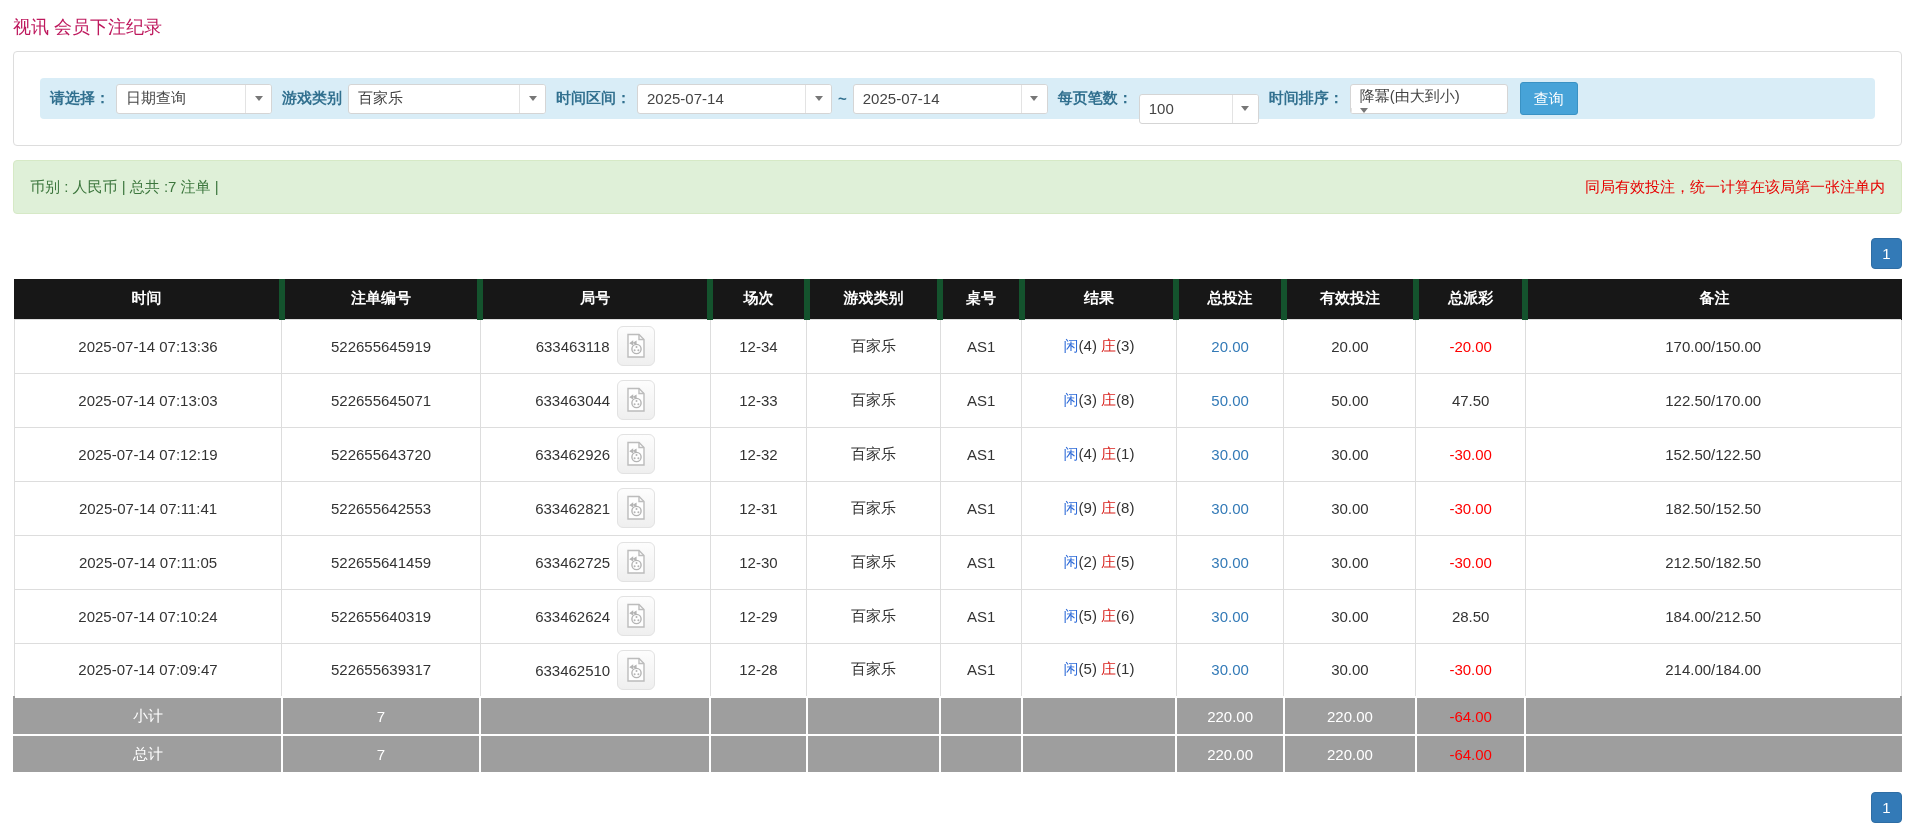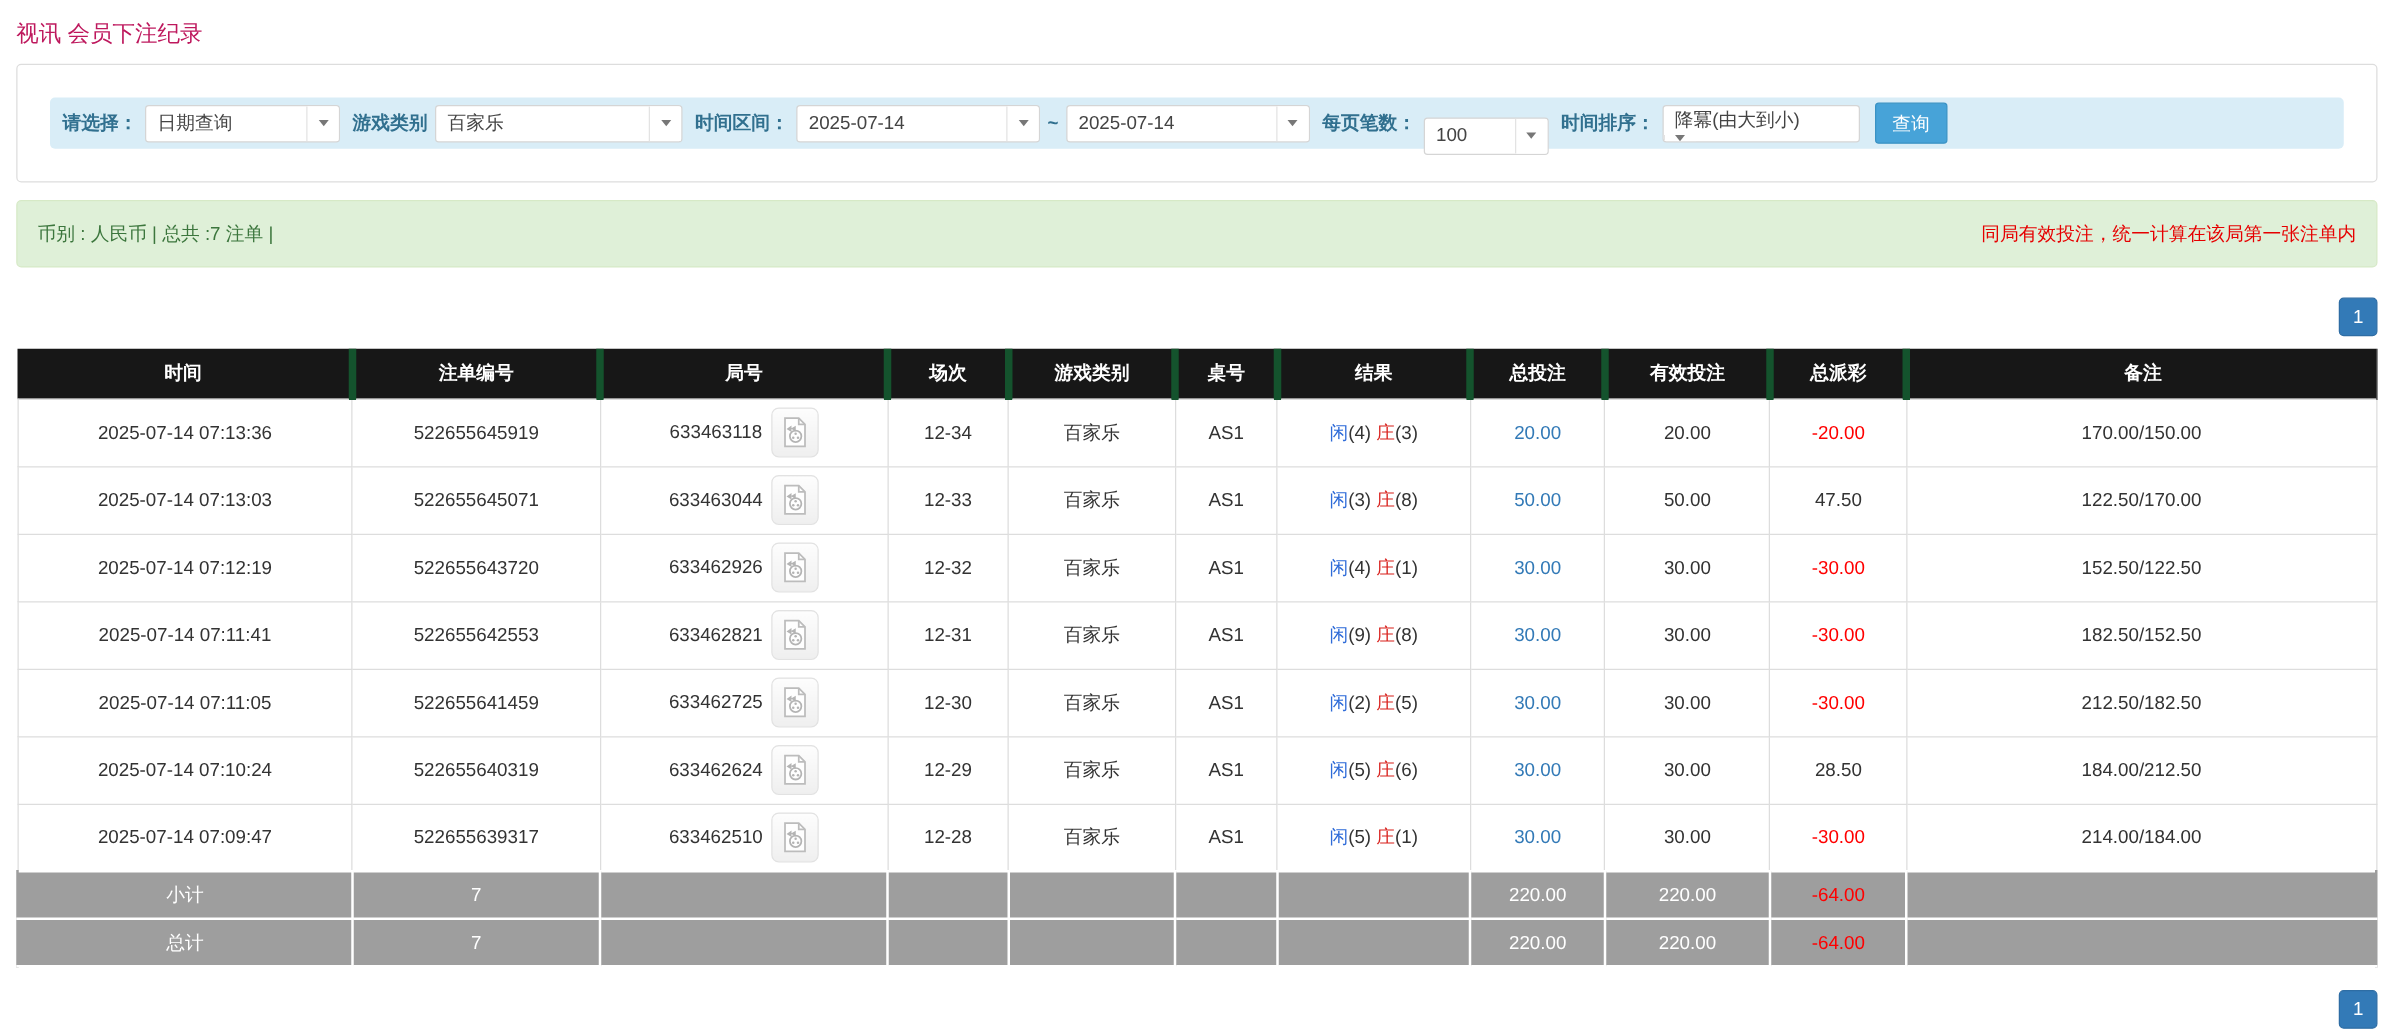--- a/index.html
+++ b/index.html
@@ -70,21 +70,21 @@
   }
   .caret-shape {
     width: 0; height: 0;
     border-left: 4px solid transparent;
     border-right: 4px solid transparent;
     border-top: 5px solid #777;
   }
   .w-select  { width: 156px; }
   .w-game    { width: 198px; }
   .w-date    { width: 195px; }
-  .w-size    { width: 100px; margin-top: 20px; }
+  .w-size    { width: 120px; margin-top: 20px; }
   .w-sort    { width: 158px; flex-direction: column; }
   .tilde { color: #31708f; margin: 0 6px; font-weight: bold; }
   .search-btn {
     margin-left: 12px;
     background: #47a3d8;
     border: 1px solid #3a92c4;
     border-radius: 3px;
     color: #fff;
     font-size: 15px;
     padding: 7px 13px;

